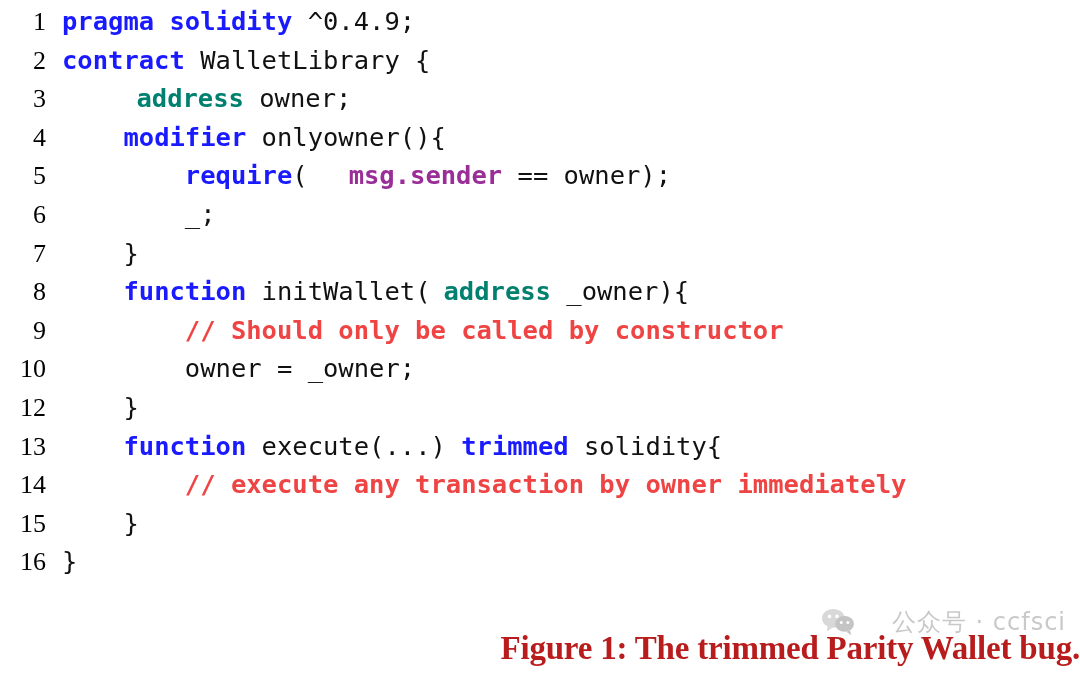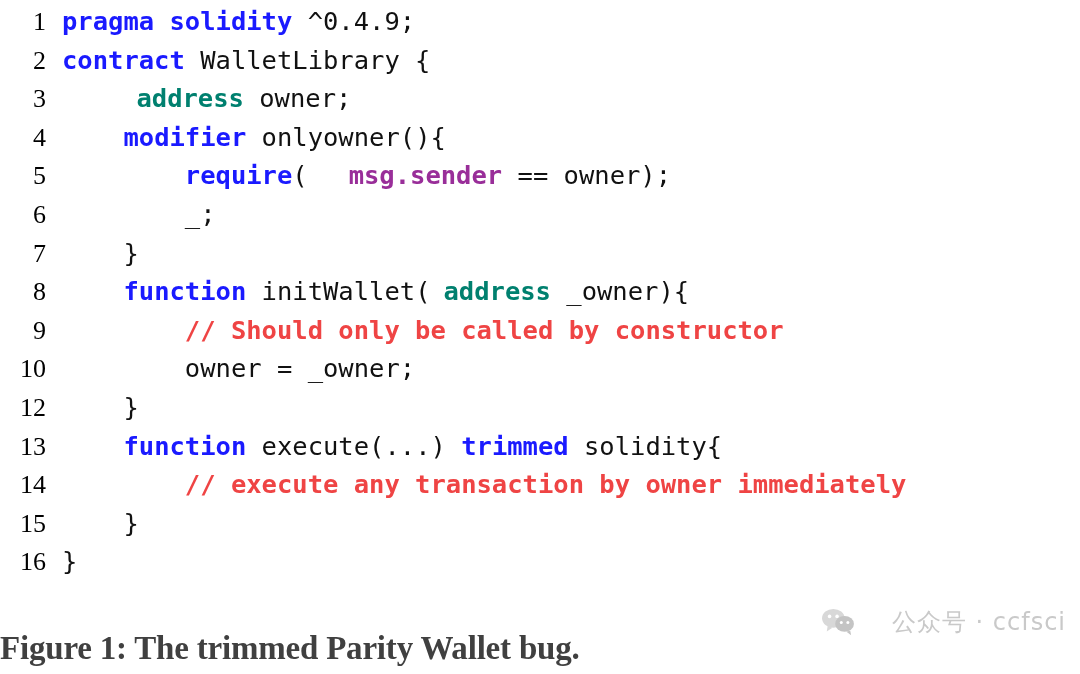--- a/index.html
+++ b/index.html
@@ -78,25 +78,25 @@
   .tok-plain {
     color: #111111;
   }
 
   
   #figure-caption {
     position: absolute;
     left: 0;
     top: 630px;
     width: 1080px;
-    text-align: left;
+    text-align: right;
     font-family: "Liberation Serif", "DejaVu Serif", serif;
     font-weight: bold;
     font-size: 33px;
-    color: #404040;
+    color: #b91c1c;
     letter-spacing: -0.2px;
   }
 
   
   #watermark {
     position: absolute;
     right: 14px;
     top: 606px;
     display: flex;
     align-items: center;

